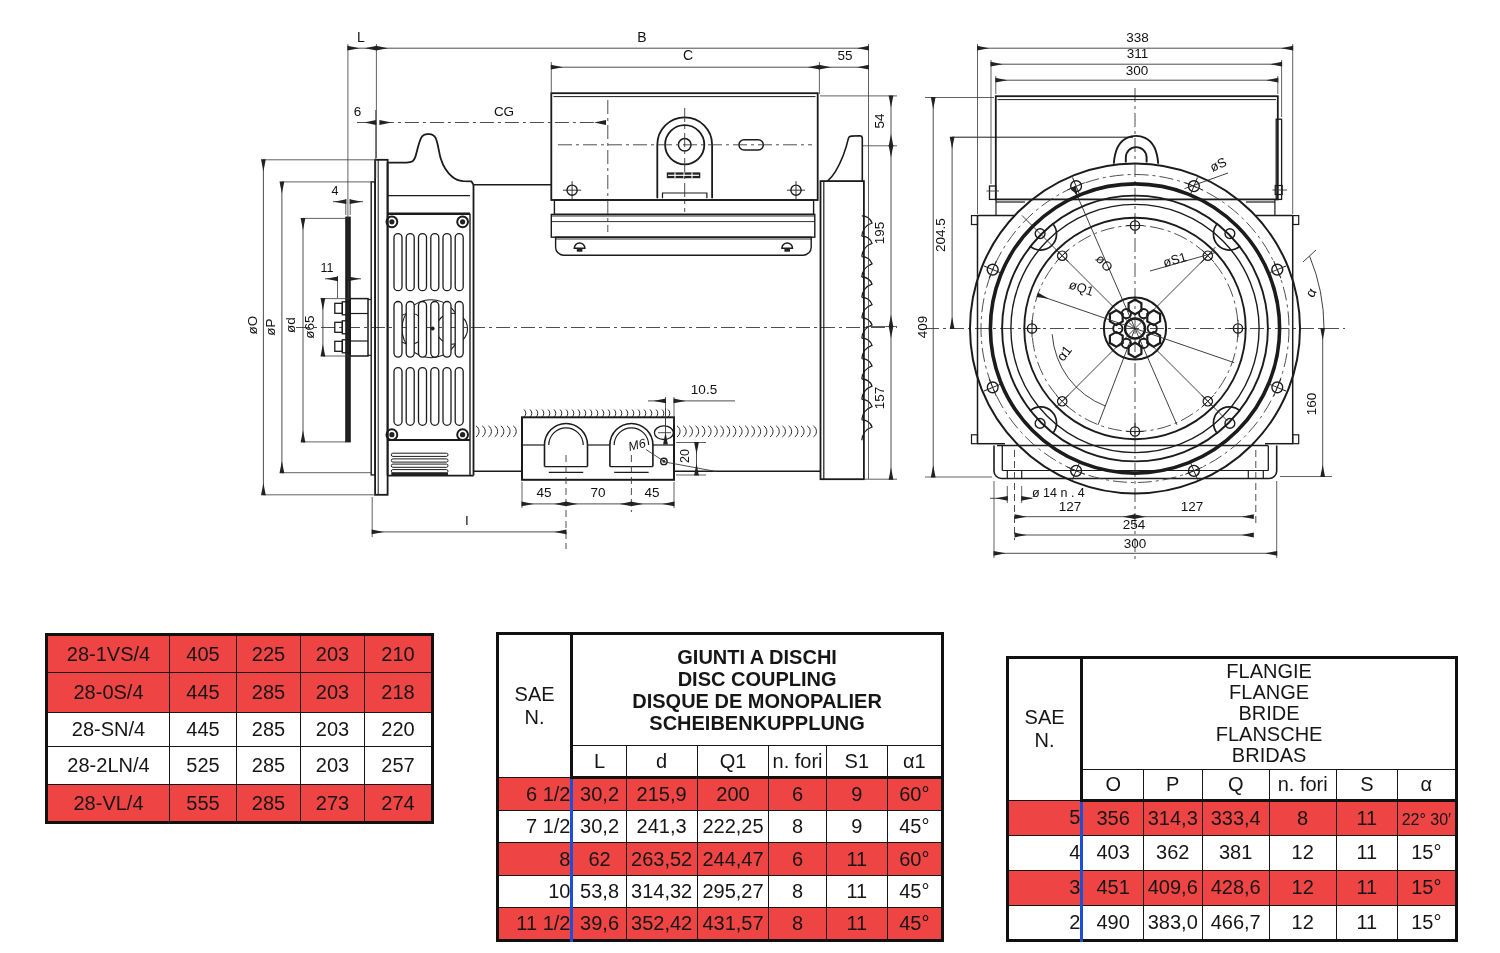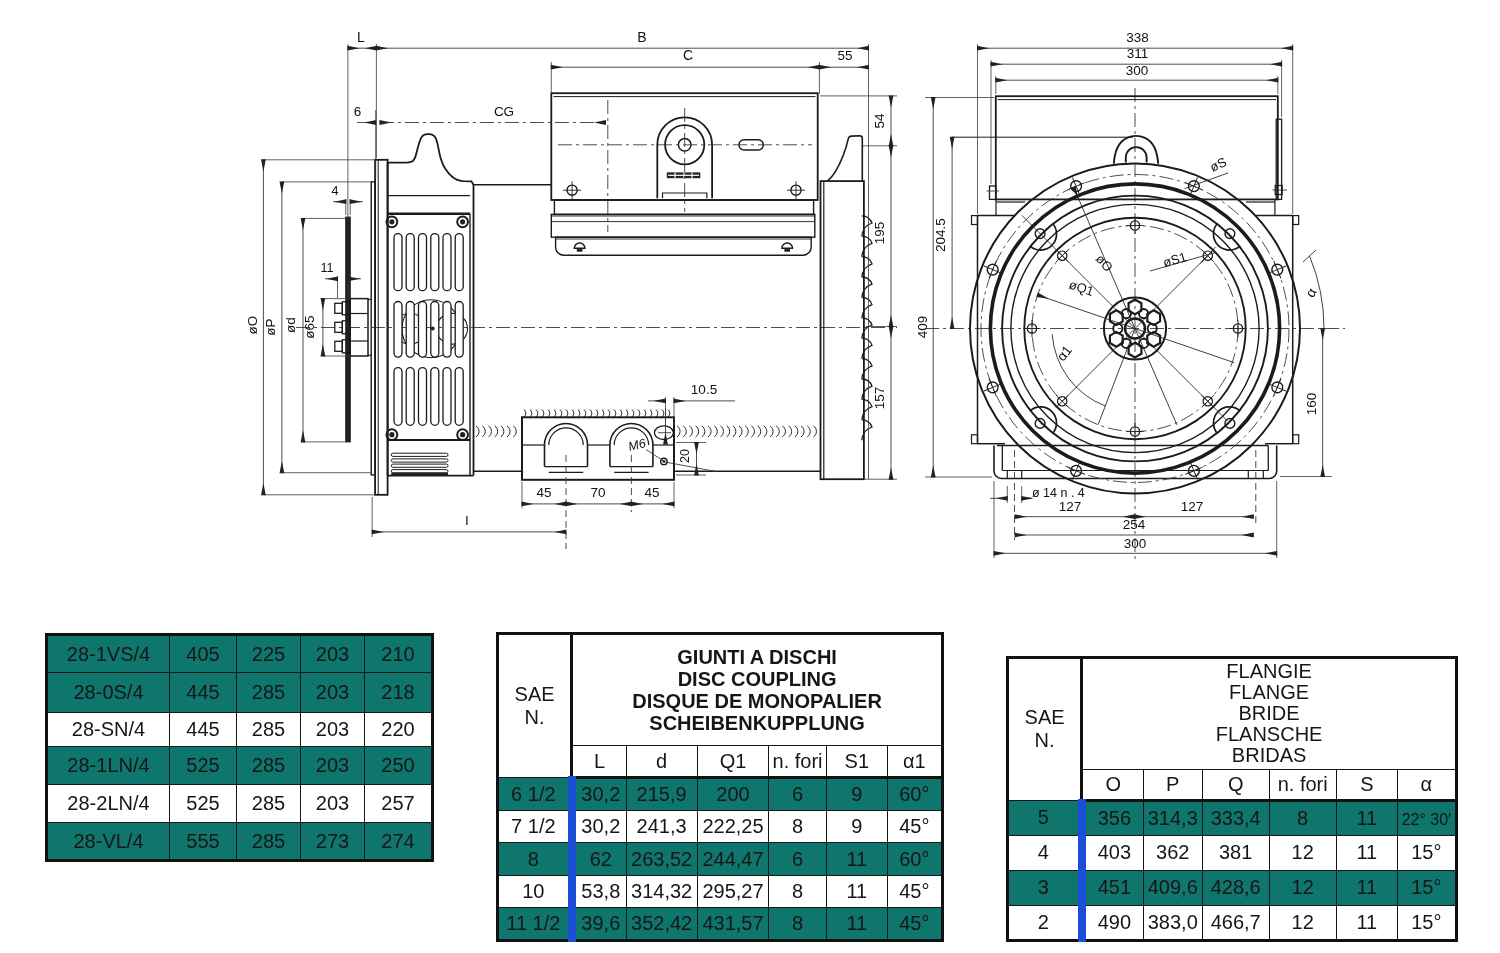--- a/index.html
+++ b/index.html
@@ -3,25 +3,25 @@
 <meta charset="utf-8">
 <style>
   html,body { margin:0; padding:0; background:#fff; }
   .page { position:relative; width:1500px; height:953px; background:#fff;
           font-family:"Liberation Sans", sans-serif; overflow:hidden; }
   svg text { font-family:"Liberation Sans", sans-serif; fill:#111; }
   table.tb { position:absolute; border-collapse:collapse; table-layout:fixed;
          border:3px solid #111; font-size:20px; color:#161616; }
   .tb td { border:1.6px solid #161616; text-align:center; vertical-align:middle;
             padding:0; overflow:hidden; }
-  .tb tr.g td { background:#0f766e; }
+  .tb tr.g td { background:#ef4444; }
   .tb tr.w td { background:#fff; }
   .tb tr.hd td { background:#fff; }
   .tb td.sae { border-right:3px solid #111; background:#fff; }
-  .tb td.c1 { border-right:8px solid #1d4ed8; }
+  .tb td.c1 { border-right:3px solid #1d4ed8;text-align:right; }
   .tb td.bighd { border-bottom:1.6px solid #161616; }
   .tb td.bh2 { line-height:22px;font-weight:bold; }
   .tb td.bh3 { line-height:21.2px;margin-top:10px; }
   .tb tr.hd td { border-bottom:3px solid #111; }
 </style>
 </head>
 <body>
 <div class="page">
 
 <svg width="1500" height="600" viewBox="0 0 1500 600" style="position:absolute;left:0;top:0">
@@ -579,27 +579,20 @@
           <td>203</td>
           <td>218</td>
         </tr>
         <tr class="w" style="height:34px">
           <td>28-SN/4</td>
           <td>445</td>
           <td>285</td>
           <td>203</td>
           <td>220</td>
         </tr>
-        <tr class="g" style="height:38px">
-          <td>28-1LN/4</td>
-          <td>525</td>
-          <td>285</td>
-          <td>203</td>
-          <td>250</td>
-        </tr>
         <tr class="w" style="height:38px">
           <td>28-2LN/4</td>
           <td>525</td>
           <td>285</td>
           <td>203</td>
           <td>257</td>
         </tr>
         <tr class="g" style="height:38px">
           <td>28-VL/4</td>
           <td>555</td>

